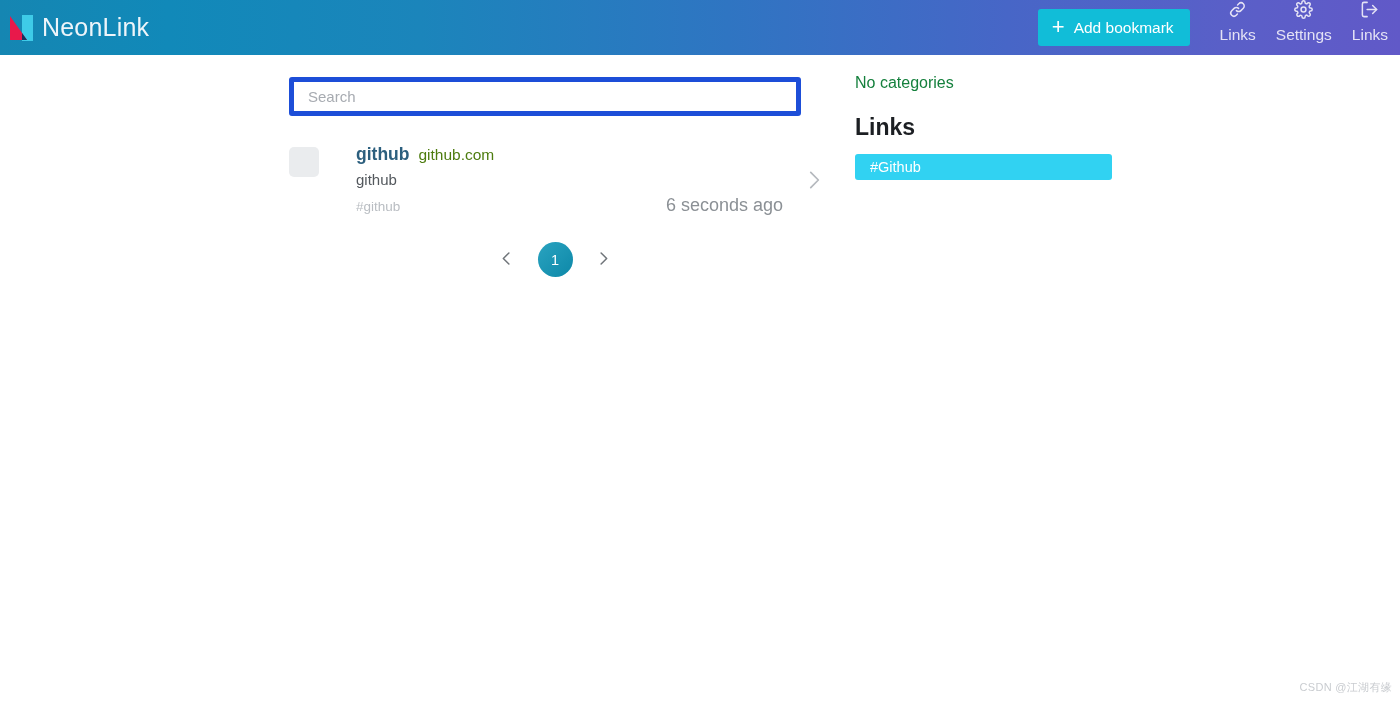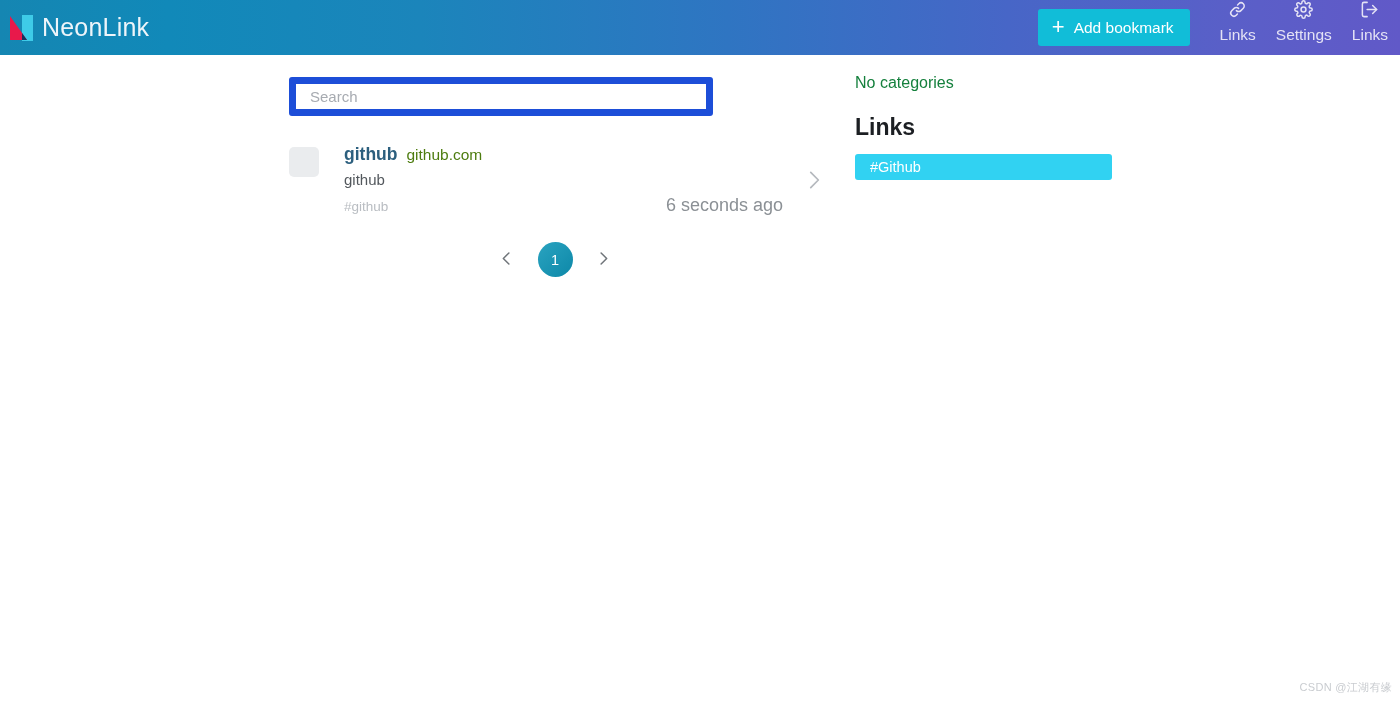--- a/index.html
+++ b/index.html
@@ -110,39 +110,39 @@
   }
   .content-col {
     width: 820px;
     padding-left: 289px;
     padding-top: 22px;
     flex: 0 0 auto;
   }
 
   .search-input {
     display: block;
-    width: 424px;
+    width: 512px;
     height: 39px;
-    border: 7px solid #1d4ed8;
+    border: 5px solid #1d4ed8;
     border-radius: 3px;
     background: #ffffff;
     padding: 0 14px;
     font-family: "Liberation Sans", sans-serif;
     font-size: 15px;
     color: #55595e;
     outline: none;
   }
   .search-input::placeholder { color: #a7abb1; }
 
   
   .bookmark-list { margin-top: 22px; width: 532px; }
   .bookmark-row {
     display: flex;
     align-items: flex-start;
-    gap: 4px;
+    gap: 16px;
     position: relative;
     padding: 6px 0 10px 0;
     cursor: pointer;
   }
   .bm-thumb {
     width: 30px;
     height: 30px;
     border-radius: 5px;
     background: #eaecee;
     flex: 0 0 auto;

